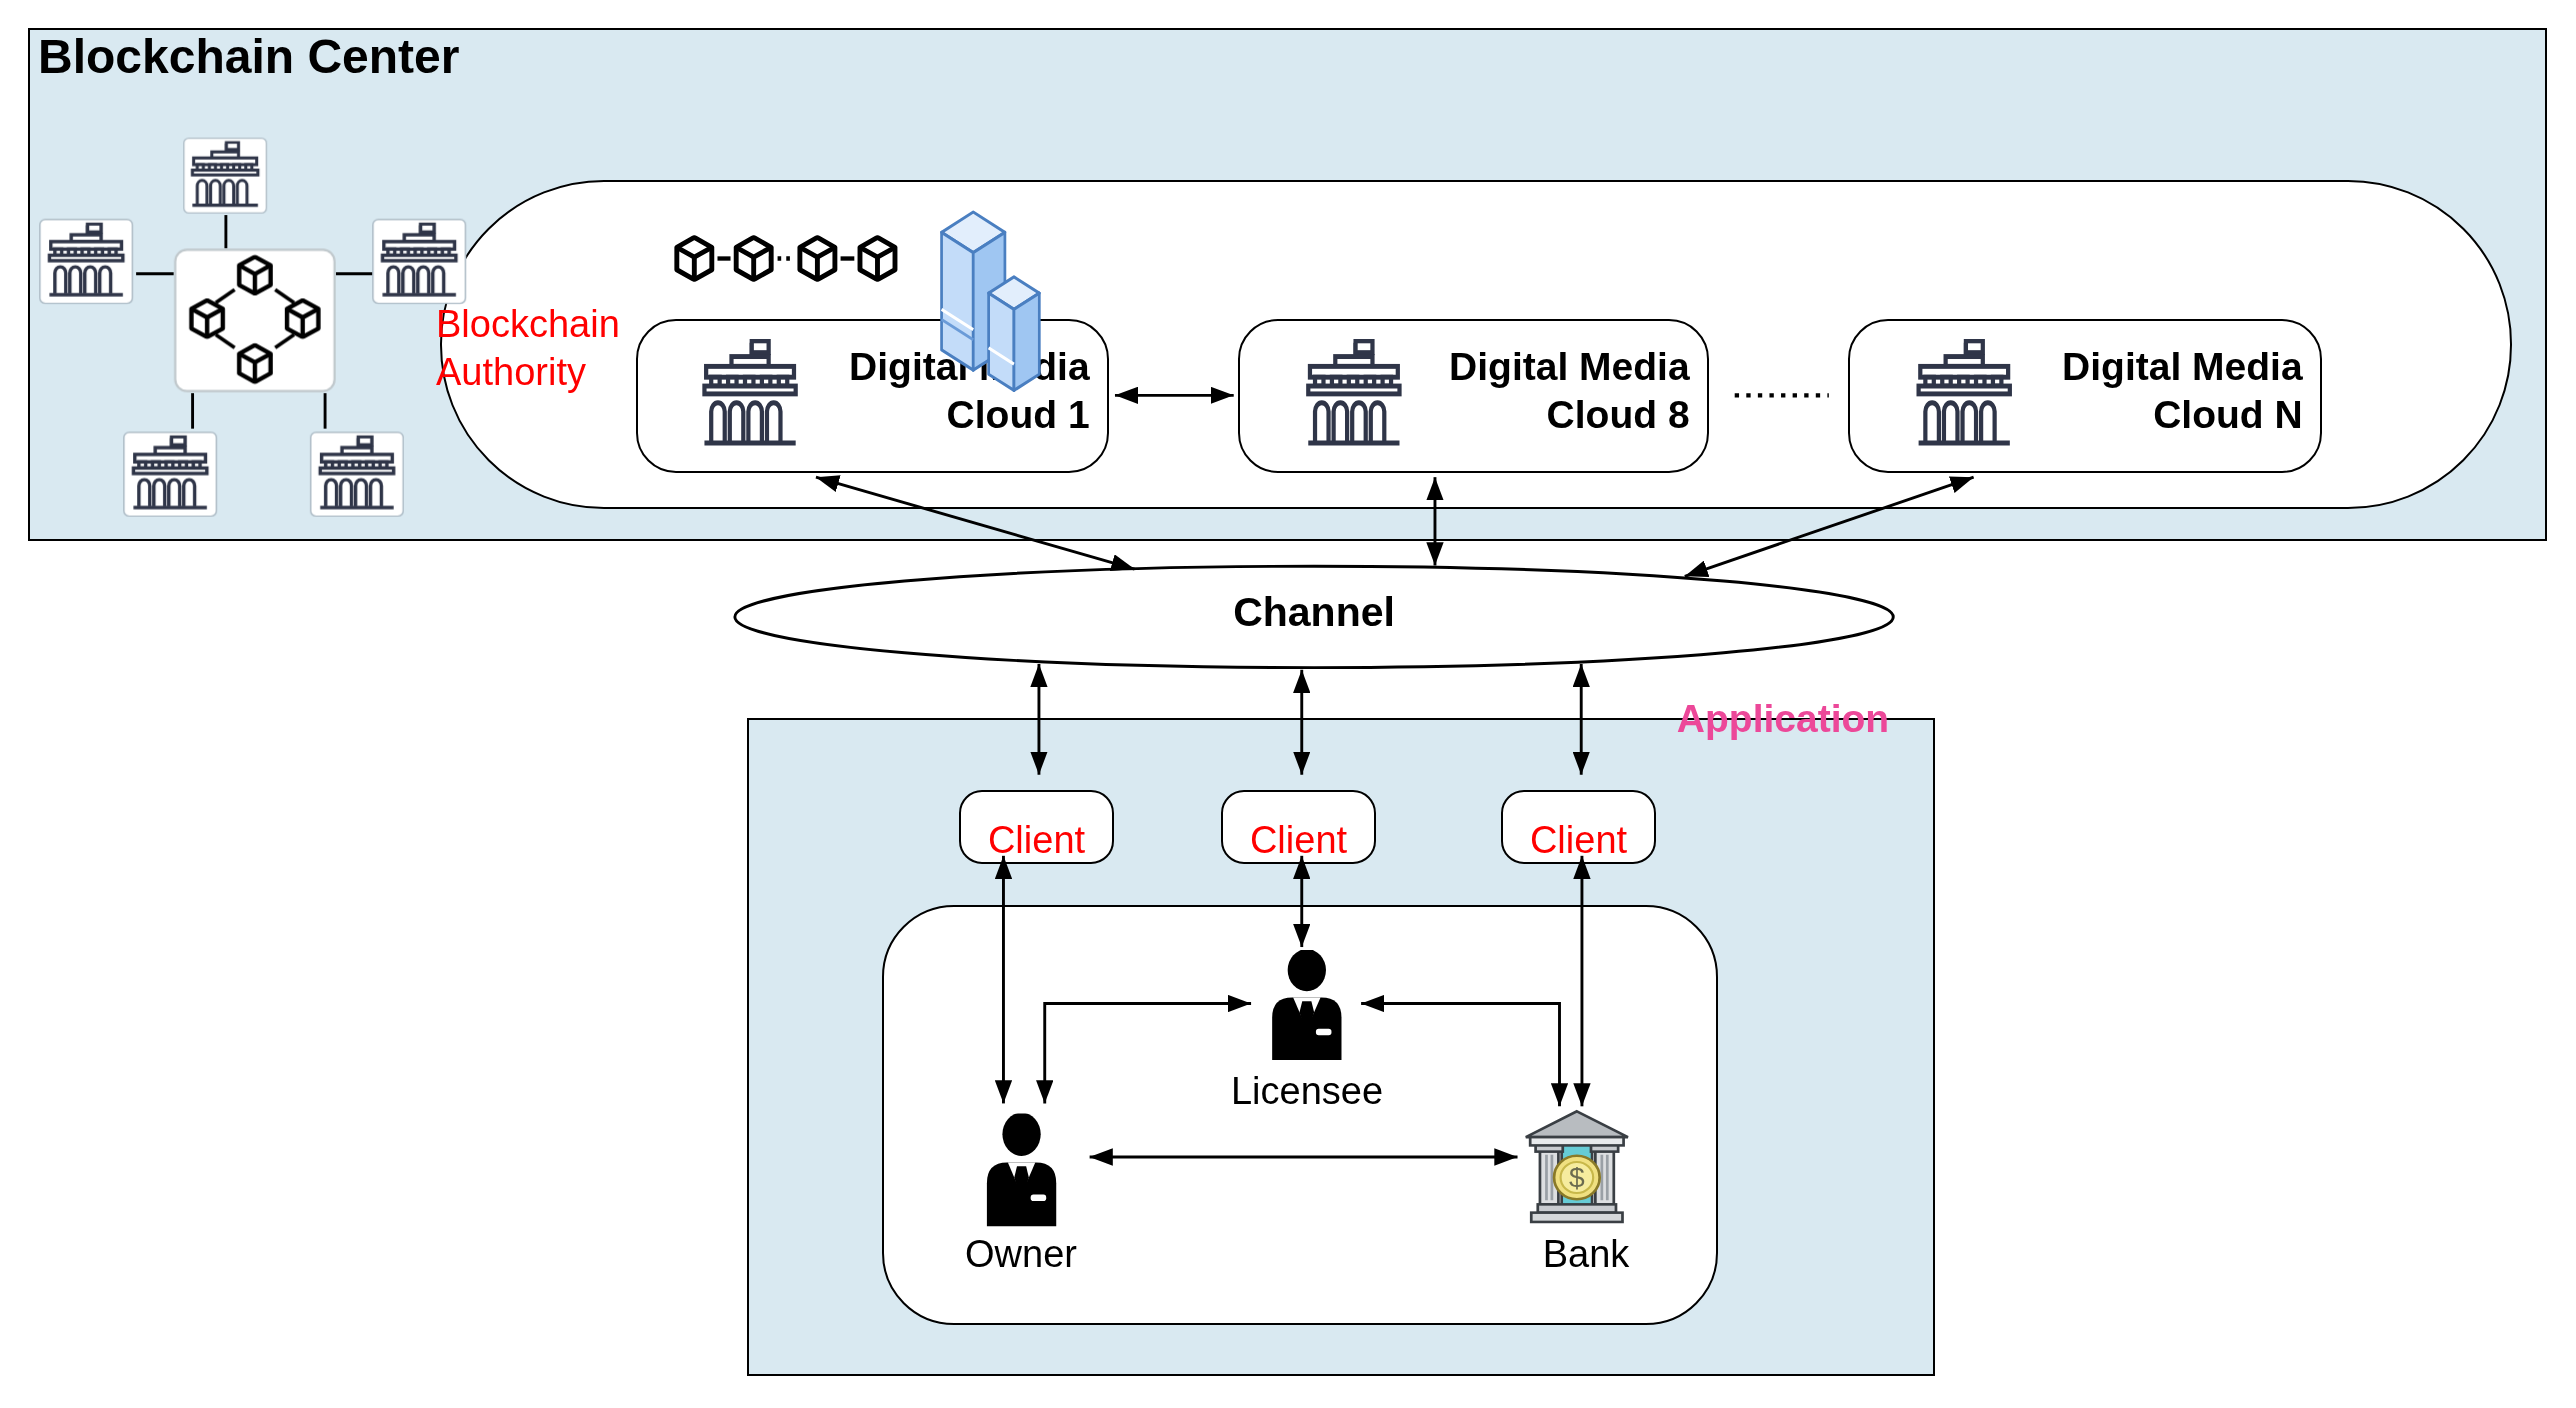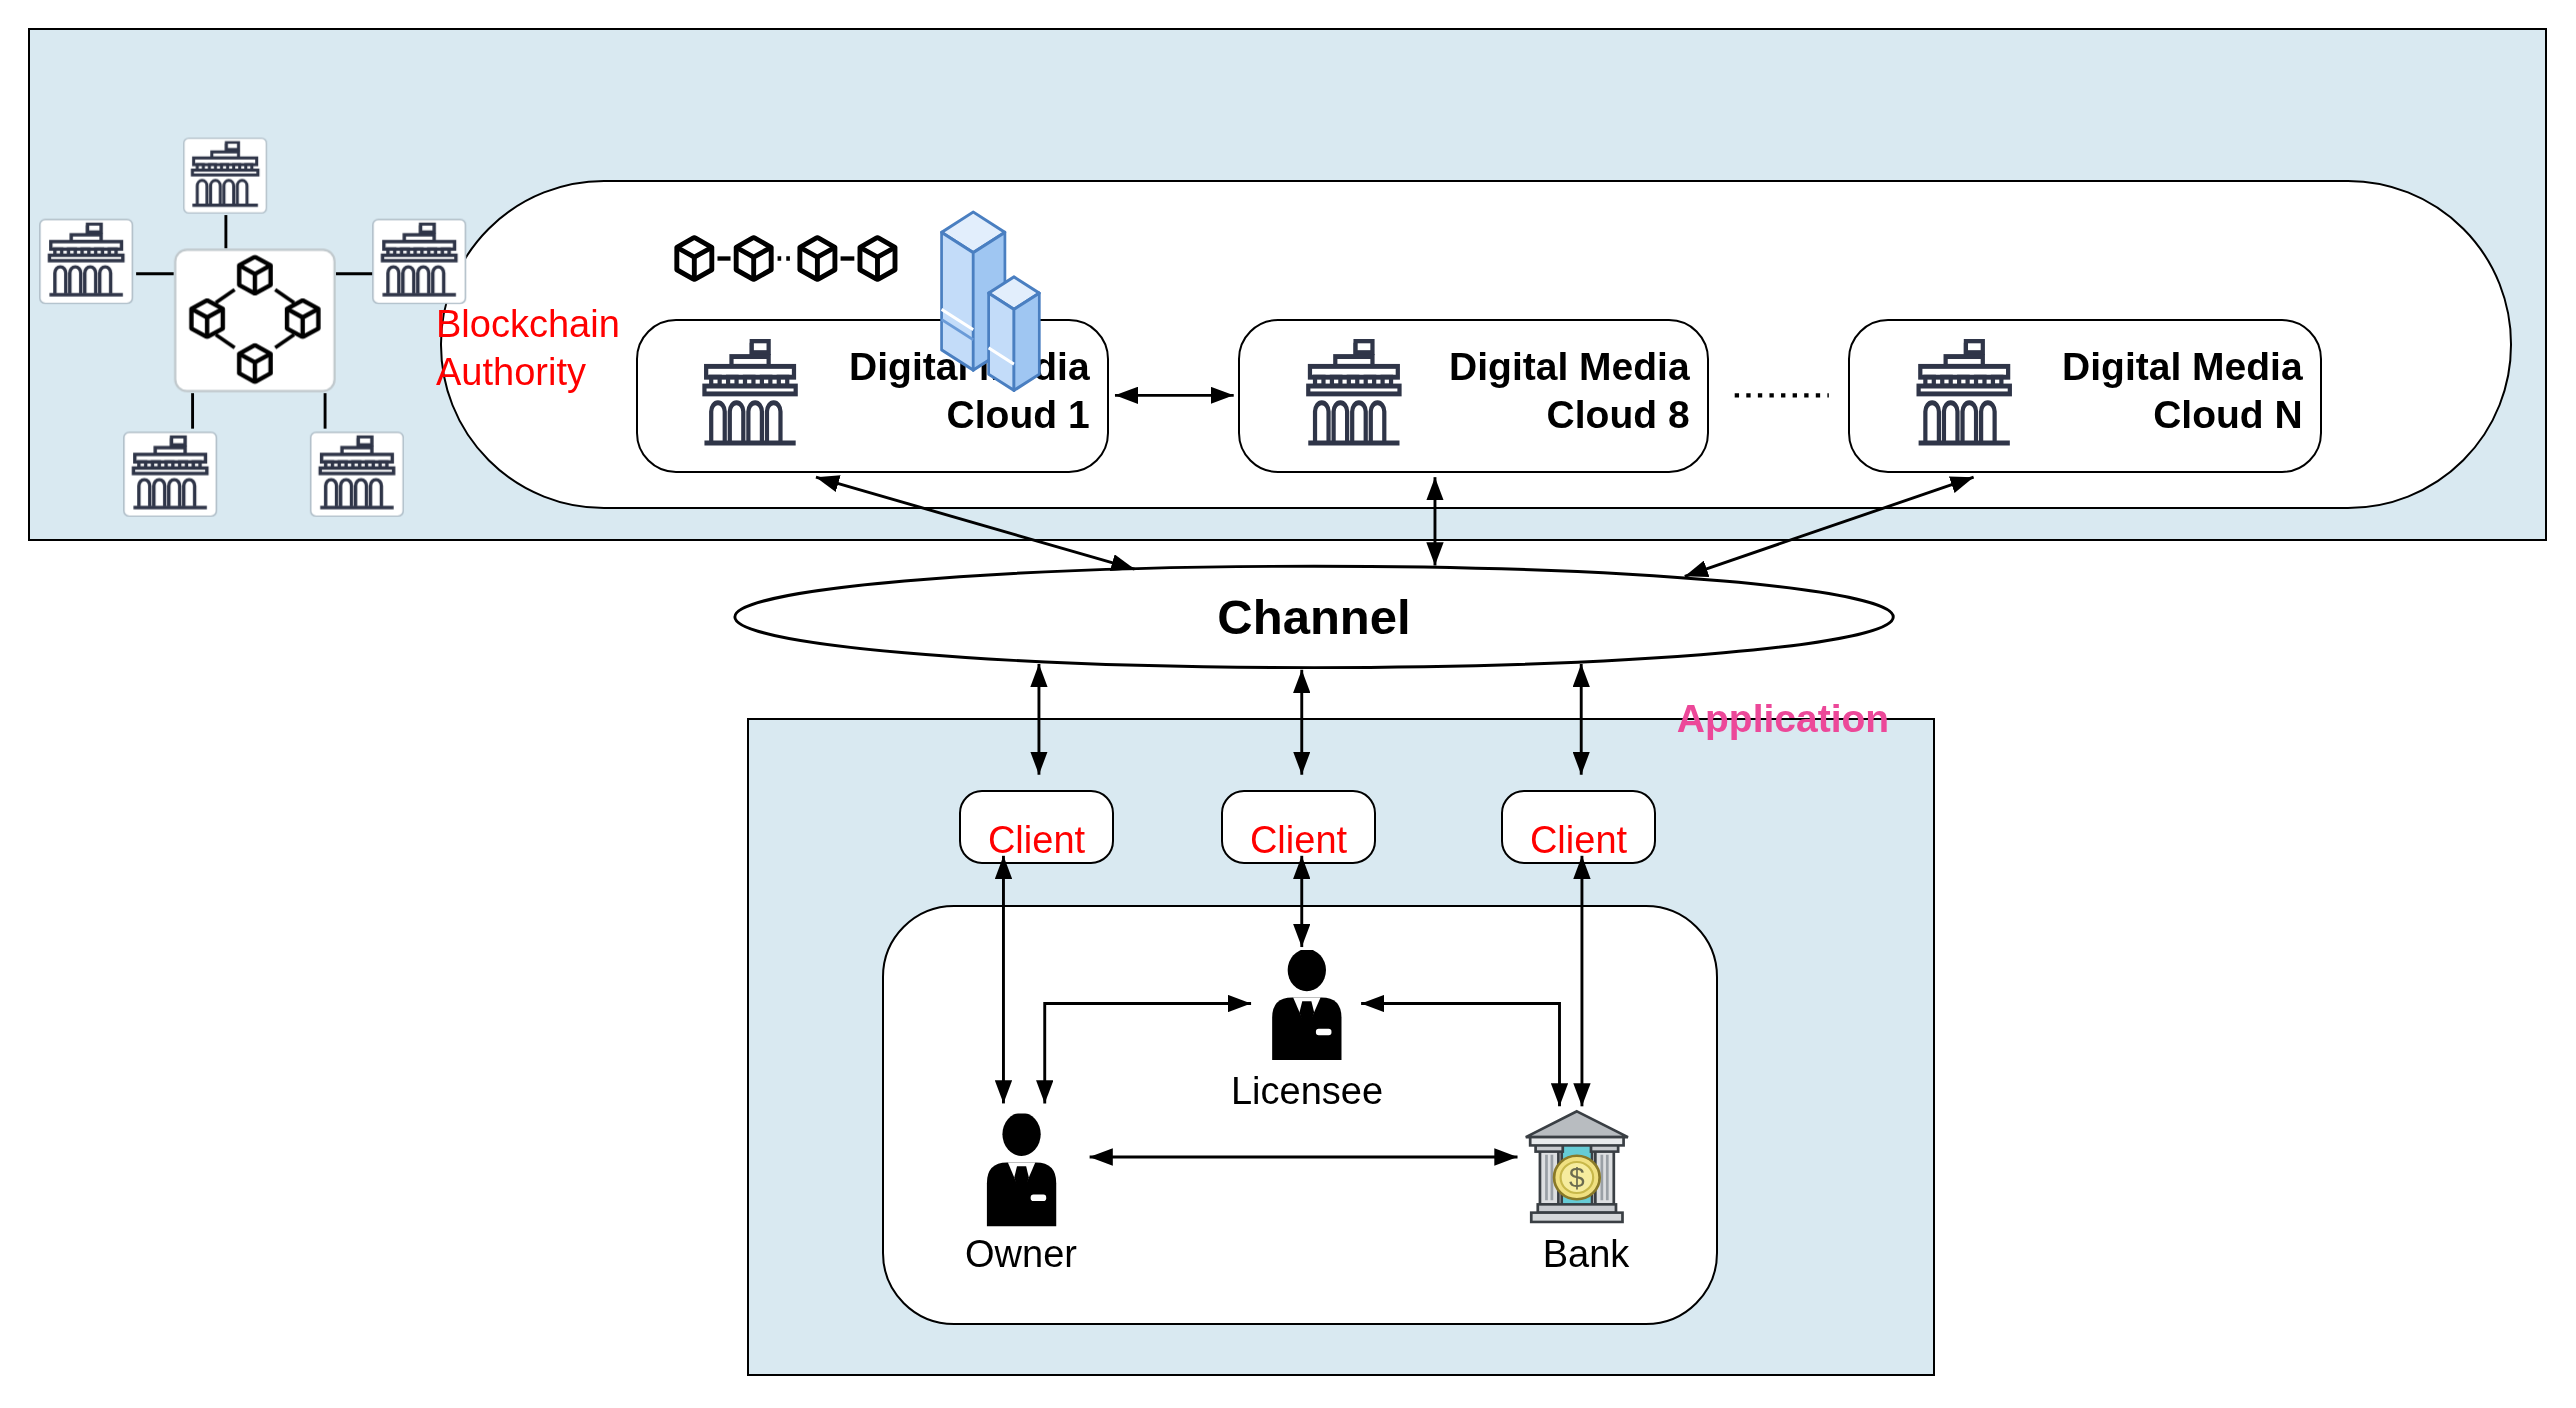--- a/index.html
+++ b/index.html
@@ -22,21 +22,21 @@
   .cloud2{left:1238px;width:471px;}
   .cloudN{left:1848px;width:474px;}
   .inner-app{left:882px;top:905px;width:836px;height:420px;border-radius:72px;}
   .client{top:790px;width:155px;height:74px;border-radius:23px;display:flex;
           align-items:flex-end;justify-content:center;color:var(--accent_red);font-size:38px;}
   .client1{left:959px;} .client2{left:1221px;} .client3{left:1501px;}
   .bc-title{left:38px;top:33px;font-size:48px;font-weight:bold;line-height:48px;color:#000;}
   .ca-label{left:436px;top:300px;width:224px;font-size:38px;line-height:48px;color:var(--accent_red);}
   .cloud-label{position:absolute;right:17.4px;top:22px;text-align:right;font-size:39px;
                font-weight:bold;line-height:48px;color:#000;}
-  .channel-label{left:1169px;top:589px;width:290px;text-align:center;font-size:49px;
+  .channel-label{left:1169px;top:589px;width:290px;text-align:center;font-size:41px;
                  font-weight:bold;color:#000;}
   .app-title{left:1638px;top:697px;width:290px;text-align:center;font-size:39px;font-weight:bold;color:#ec4899;}
   .entity-label{position:absolute;width:290px;text-align:center;font-size:38px;color:#000;}
   .lbl-licensee{left:1162px;top:1070px;}
   .lbl-owner{left:876px;top:1233px;}
   .lbl-bank{left:1441px;top:1233px;}
   svg.overlay{position:absolute;left:0;top:0;width:2576px;height:1409px;pointer-events:none;}
   .blurry{filter:blur(1px);}
   .txt{position:absolute;}
 </style>
@@ -238,20 +238,21 @@
       <polyline points="1880,1386 2154,1386 2154,1528" marker-start="url(#arrS)" marker-end="url(#arr)"></polyline>
 
       <line x1="1505" y1="1598" x2="2096" y2="1598" marker-start="url(#arrS)" marker-end="url(#arr)"></line>
     </g>
 
     <use href="#person" x="1742" y="1312" width="126" height="152"></use>
     <use href="#person" x="1348" y="1538" width="126" height="156"></use>
     <use href="#bank" x="2103" y="1532" width="150" height="160"></use>
   </svg>
 
+  <div class="abs txt bc-title">Blockchain Center</div>
   <div class="abs txt ca-label">Blockchain Authority</div>
   <div class="abs txt channel-label">Channel</div>
   <div class="abs txt app-title">Application</div>
   <div class="entity-label lbl-licensee">Licensee</div>
   <div class="entity-label lbl-owner">Owner</div>
   <div class="entity-label lbl-bank">Bank</div>
 </div>
 
 
 </body></html>

